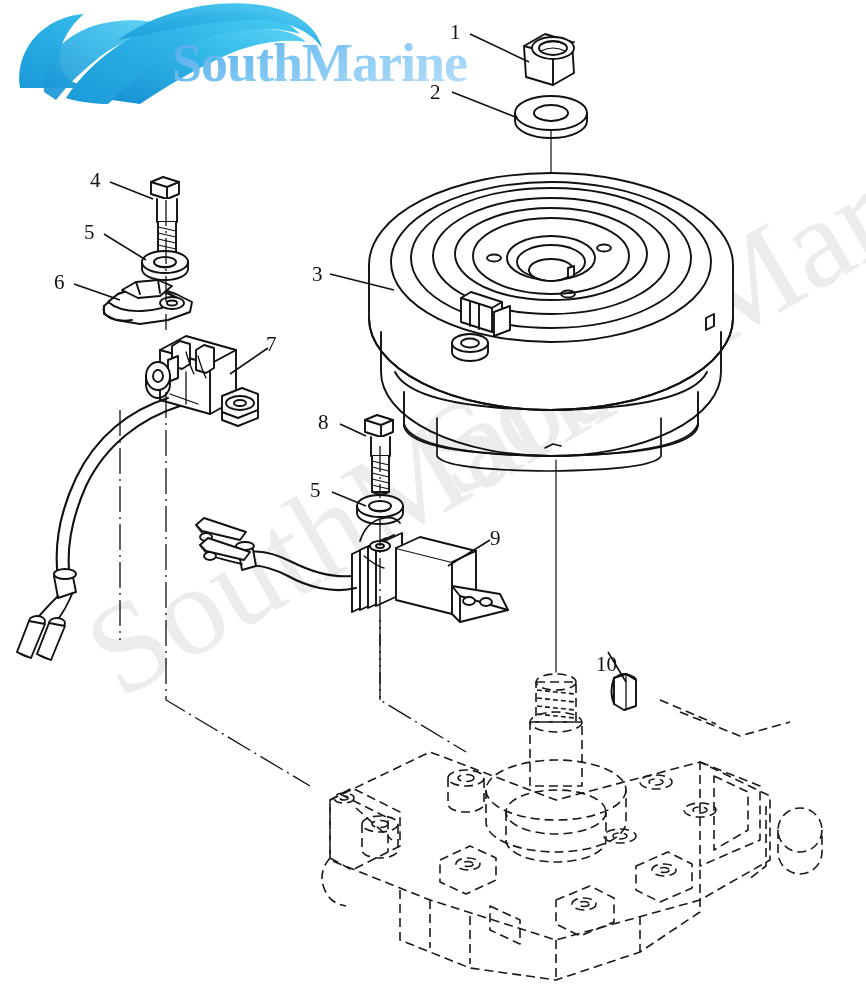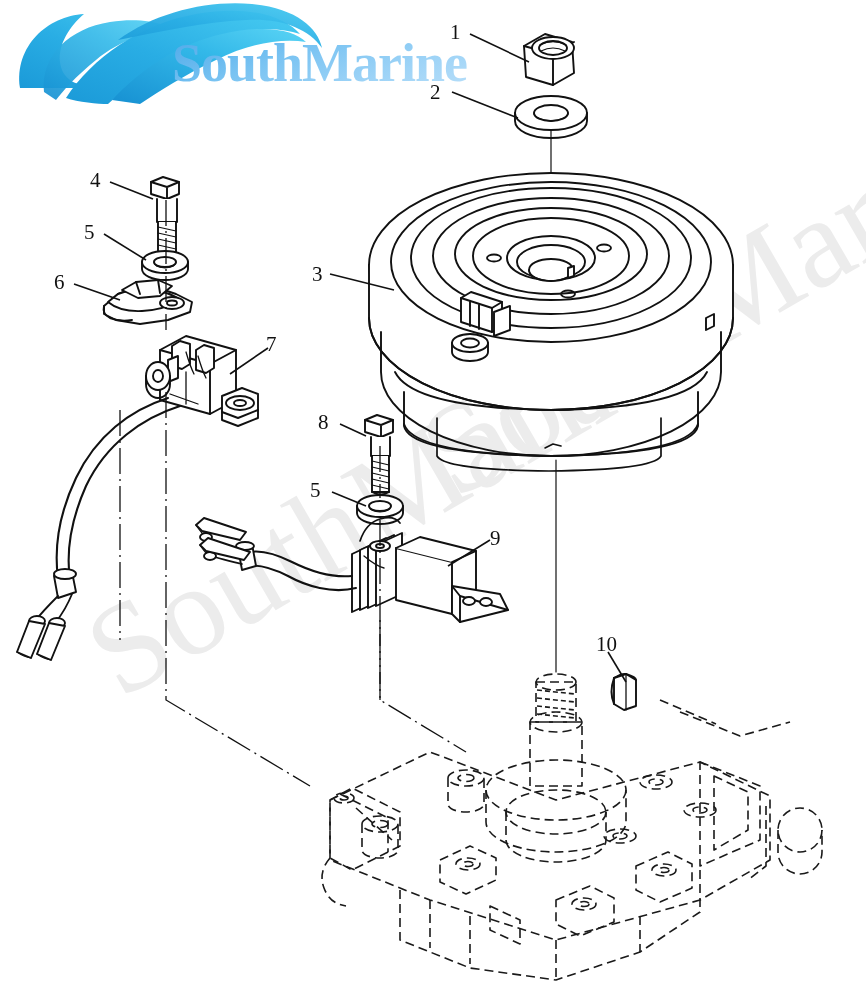--- a/index.html
+++ b/index.html
@@ -341,15 +341,15 @@
   <div class="partnum" style="left:450px;top:20px;">1</div>
   <div class="partnum" style="left:430px;top:80px;">2</div>
   <div class="partnum" style="left:312px;top:262px;">3</div>
   <div class="partnum" style="left:90px;top:168px;">4</div>
   <div class="partnum" style="left:84px;top:220px;">5</div>
   <div class="partnum" style="left:54px;top:270px;">6</div>
   <div class="partnum" style="left:266px;top:332px;">7</div>
   <div class="partnum" style="left:318px;top:410px;">8</div>
   <div class="partnum" style="left:310px;top:478px;">5</div>
   <div class="partnum" style="left:490px;top:526px;">9</div>
-  <div class="partnum" style="left:596px;top:632px;">10</div>
+  <div class="partnum" style="left:596px;top:652px;">10</div>
 
 </div>
 
 </body></html>

